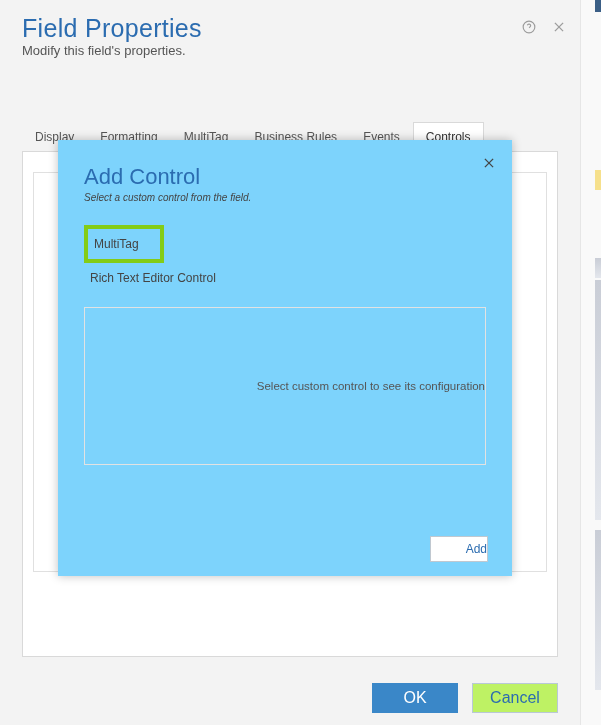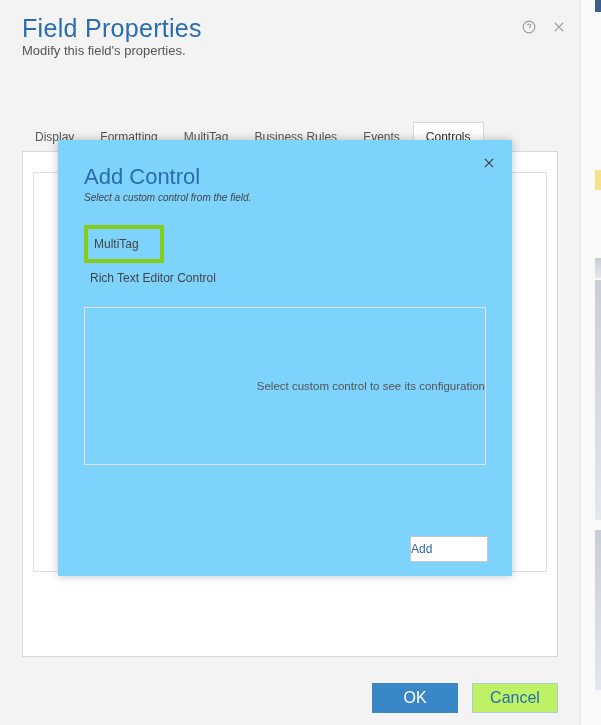--- a/index.html
+++ b/index.html
@@ -164,27 +164,27 @@
     .config-placeholder {
       font-size: 11.5px;
       color: #555;
     }
     .modal-footer {
       position: absolute;
       bottom: 14px;
       right: 24px;
     }
     .btn-add {
-      width: 78px;
+      width: 58px;
       background: #fff;
       color: #2b6cb0;
       border: 1px solid #c0c8d0;
       font-size: 12px;
       padding: 5px 0;
-      text-align: left;
+      text-align: right;
       cursor: pointer;
     }
     .right-accent {
       position: absolute;
       right: 0;
       width: 6px;
       background: linear-gradient(#c9cdd6, #e4e7ed);
     }
   </style>
 </head>

